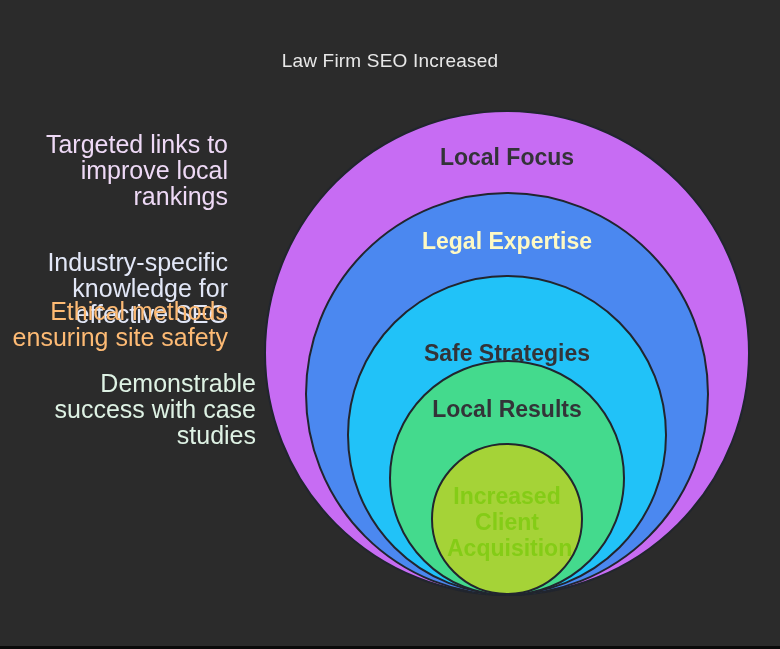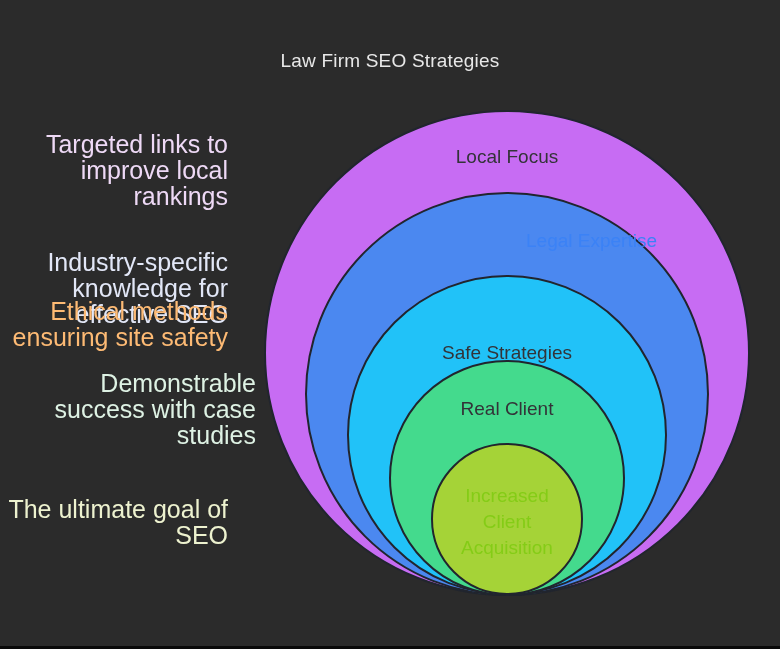--- a/index.html
+++ b/index.html
@@ -32,22 +32,23 @@
   .r1 { left: 264px; top: 110px; width: 486px; height: 486px; }
   .r2 { left: 305px; top: 192px; width: 404px; height: 404px; }
   .r3 { left: 347px; top: 275px; width: 320px; height: 320px; }
   .r4 { left: 389px; top: 360px; width: 236px; height: 236px; }
   .r5 { left: 431px; top: 443px; width: 152px; height: 152px; }
   .rlabel {
     position: absolute;
     left: 357px;
     width: 300px;
     text-align: center;
-    font-size: 19px;
+    font-size: 23px;
     line-height: 26px;
+    font-weight: bold;
   }
   .rl1 { top: 144px; }
   .rl2 { top: 228px; }
   .rl3 { top: 312px; margin-top: 28px; }
   .rl4 { top: 396px; }
   .rl5 {
     left: 447px;
     width: 120px;
     top: 483px;
     white-space: pre-line;
@@ -72,43 +73,41 @@
     bottom: 0;
     width: 100%;
     height: 3px;
   }
 </style>
 </head>
 <body>
 
 <div class="canvas" style="background-color: rgb(43, 43, 43);">
 
-  <div class="title" style="color: rgb(232, 232, 232);">Law Firm SEO Strategies</div>
+  <div class="title" style="color: rgb(232, 232, 232);">Law Firm SEO Increased</div>
 
   <div class="ring r1" style="background-color: rgb(199, 108, 243); border-color: rgb(33, 37, 46);"></div>
   <div class="ring r2" style="background-color: rgb(75, 136, 240); border-color: rgb(33, 37, 46);"></div>
   <div class="ring r3" style="background-color: rgb(33, 194, 248); border-color: rgb(33, 37, 46);"></div>
   <div class="ring r4" style="background-color: rgb(68, 218, 141); border-color: rgb(33, 37, 46);"></div>
   <div class="ring r5" style="background-color: rgb(165, 211, 55); border-color: rgb(33, 37, 46);"></div>
 
   <div class="rlabel rl1" style="color: rgb(51, 51, 56);">Local Focus</div>
-  <div class="rlabel rl2" style="color: #3b82f6; text-align: right;">Legal Expertise</div>
+  <div class="rlabel rl2" style="color: #fef9c3;">Legal Expertise</div>
   <div class="rlabel rl3" style="color: rgb(51, 51, 56);">Safe Strategies</div>
-  <div class="rlabel rl4" style="color: rgb(51, 51, 56);">Real Client</div>
+  <div class="rlabel rl4" style="color: rgb(51, 51, 56);">Local Results</div>
   <div class="rlabel rl5" style="color: #84cc16;">Increased
 Client
 Acquisition</div>
 
   <div class="note n1" style="color: rgb(238, 217, 246);">Targeted links to
 improve local rankings</div>
   <div class="note n2" style="color: rgb(226, 231, 247);">Industry-specific
 knowledge for
 effective SEO</div>
   <div class="note n3" style="color: #fdba74;">Ethical methods
 ensuring site safety</div>
   <div class="note n4" style="color: rgb(222, 242, 228);">Demonstrable
 success with case
 studies</div>
-  <div class="note n5" style="color: rgb(237, 242, 207);">The ultimate goal of
-SEO</div>
 
   <div class="bottom-bar" style="background-color: rgb(10, 10, 10);"></div>
 </div>
 
 </body></html>

